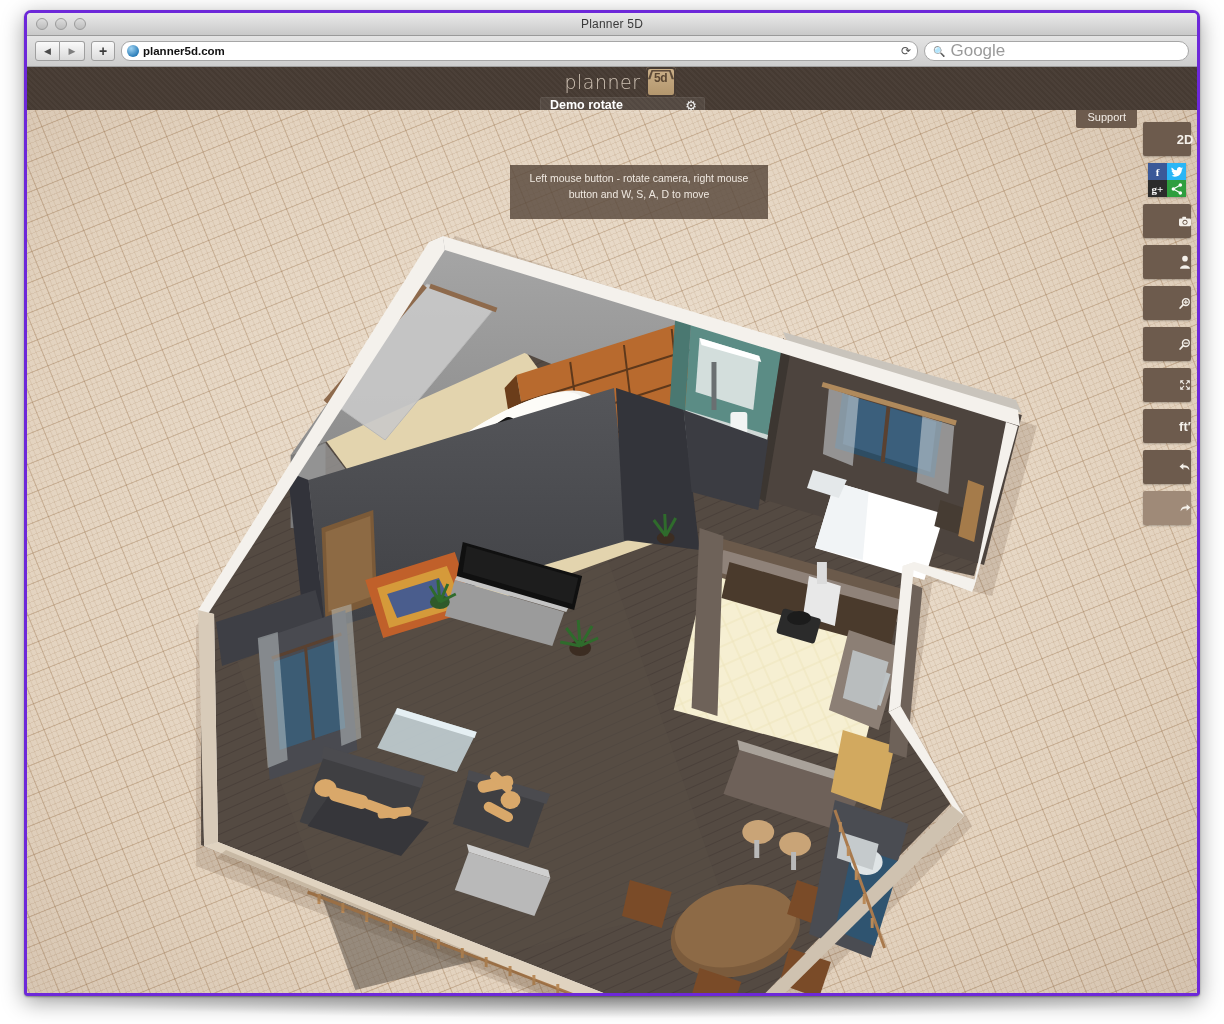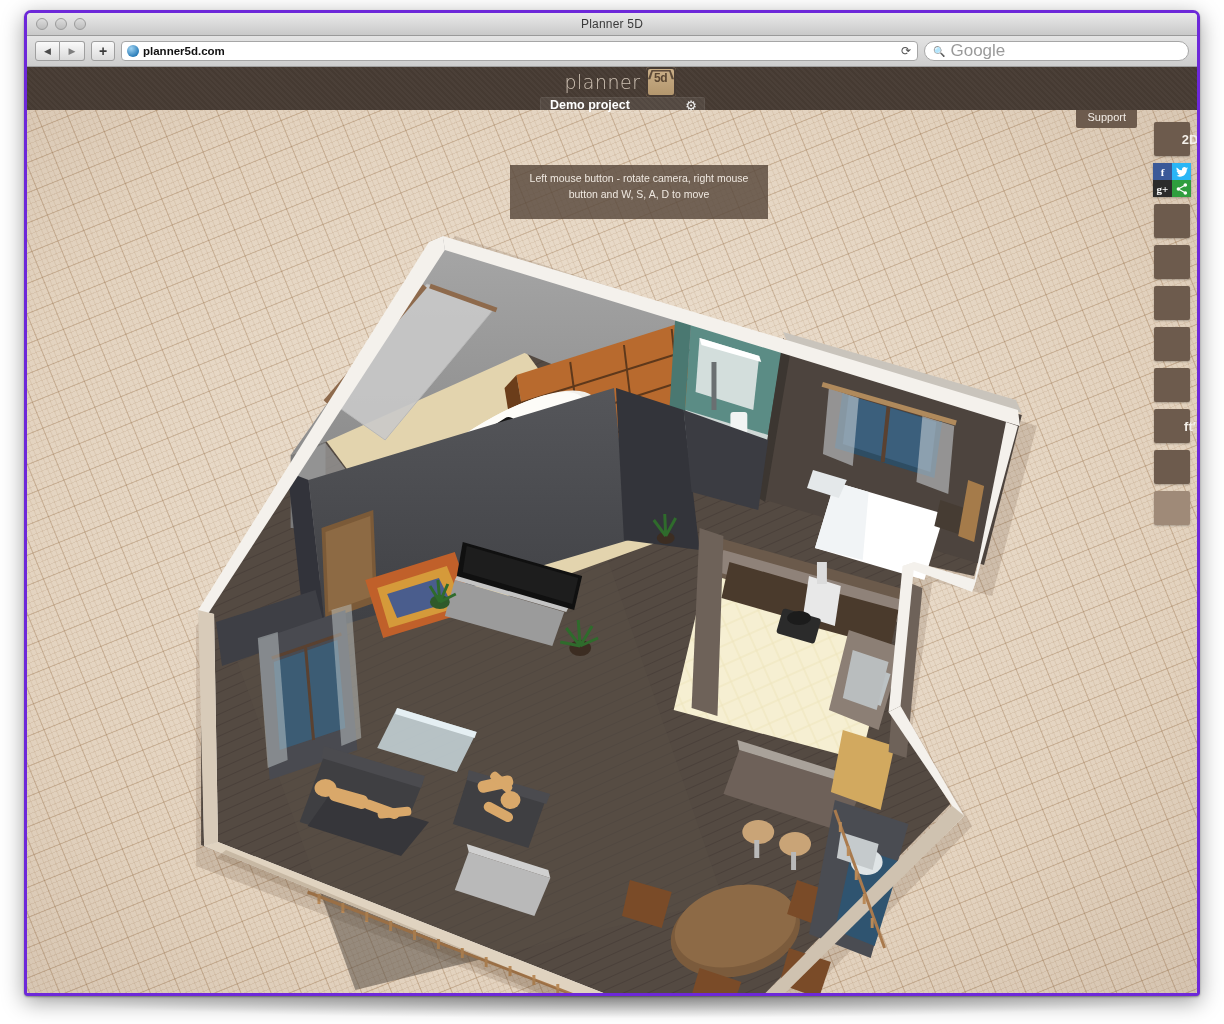--- a/index.html
+++ b/index.html
@@ -58,21 +58,21 @@
   .navbtn:last-child{ border-radius:0 3px 3px 0; border-left:none; }
   .plusbtn{
     width:24px; height:20px; border-radius:3px;
     background:linear-gradient(#fafafa,#dcdcdc);
     border:1px solid #9f9f9f;
     display:flex;align-items:center;justify-content:center;
     font-size:14px; color:#3b3b3b; font-weight:bold; line-height:1;
   }
   .urlfield{
     flex:1; height:20px; background:#fff;
-    border:1px solid #a6a6a6; border-radius:4px;
+    border:1px solid #a6a6a6; border-radius:9px;
     display:flex; align-items:center; padding:0 5px; gap:4px;
     position:relative;
   }
   .globe{
     width:12px;height:12px;border-radius:50%;
     background:radial-gradient(circle at 35% 30%,#9fd3f2,#2d7fba 70%,#1b5f93);
     flex:none;
   }
   .urltext{ font-size:11.5px; color:#111; font-weight:bold; }
   .reload{ position:absolute; right:6px; font-size:12px; color:#555; }
@@ -207,21 +207,21 @@
     pointer-events:none;
   }
   .house svg{ width:100%; height:100%; display:block; }
 
   
   .rtools{
     position:absolute; right:6px; top:12px; z-index:35;
     display:flex; flex-direction:column; align-items:center; gap:7px;
   }
   .tbtn{
-    width:36px;height:34px; border-radius:2px;
+    width:48px;height:34px; border-radius:2px;
     background:#6d5b4d;
     display:flex;align-items:center;justify-content:center;
     color:#f4f0ea; font-size:13px; font-weight:bold;
     box-shadow:0 1px 2px rgba(0,0,0,.25);
     padding-left:36px;
   }
   .tbtn.light{ background:#9f8a78; }
   .tbtn svg{ display:block; }
   .social{
     width:38px; display:grid; grid-template-columns:1fr 1fr;
@@ -281,21 +281,21 @@
 
     <div class="appbar">
       <div class="logo">
         <span class="logo-word">planner</span>
         <span class="logo-badge">
           <span class="logo-5d">5d</span>
         </span>
       </div>
 
       <div class="projectbox">
-        <span class="projectname">Demo project</span>
+        <span class="projectname">Demo rotate</span>
         <span class="gear">⚙</span>
       </div>
 
     </div>
 
     <div class="viewport">
       <div class="gridfloor"></div>
       <div class="vignette"></div>
 
       <div class="house">

